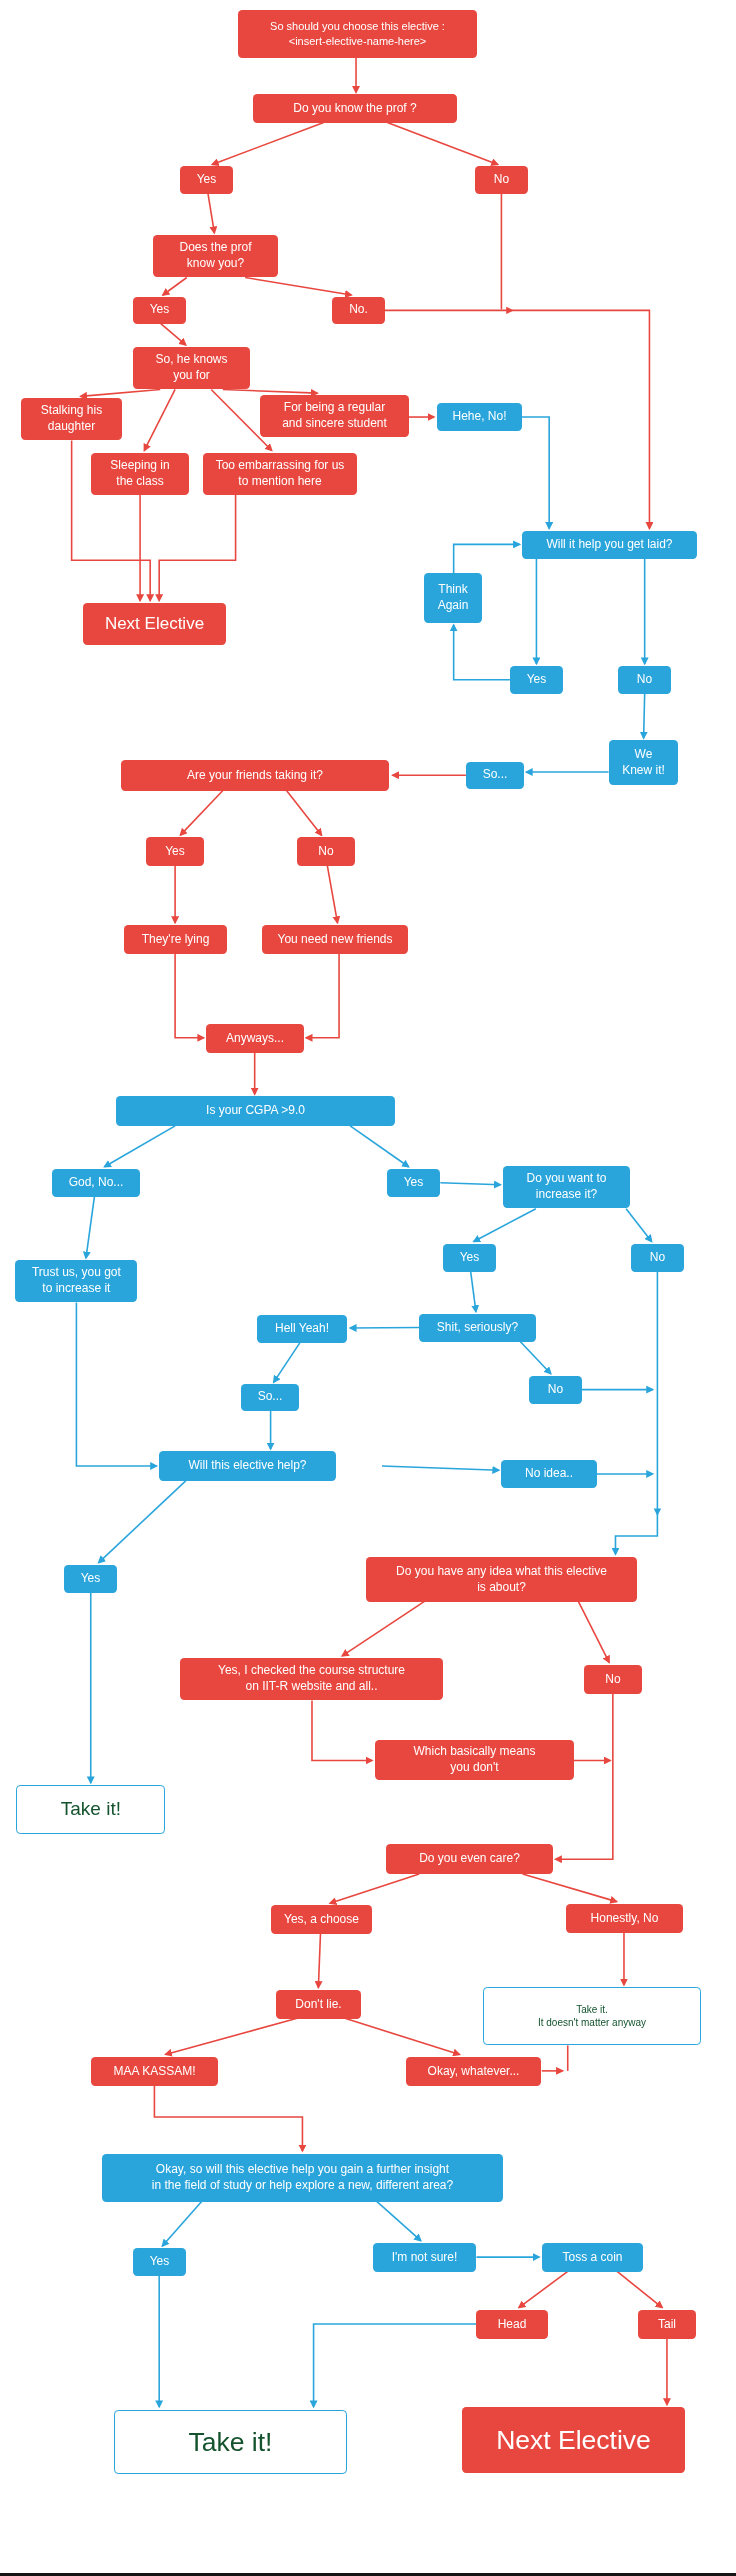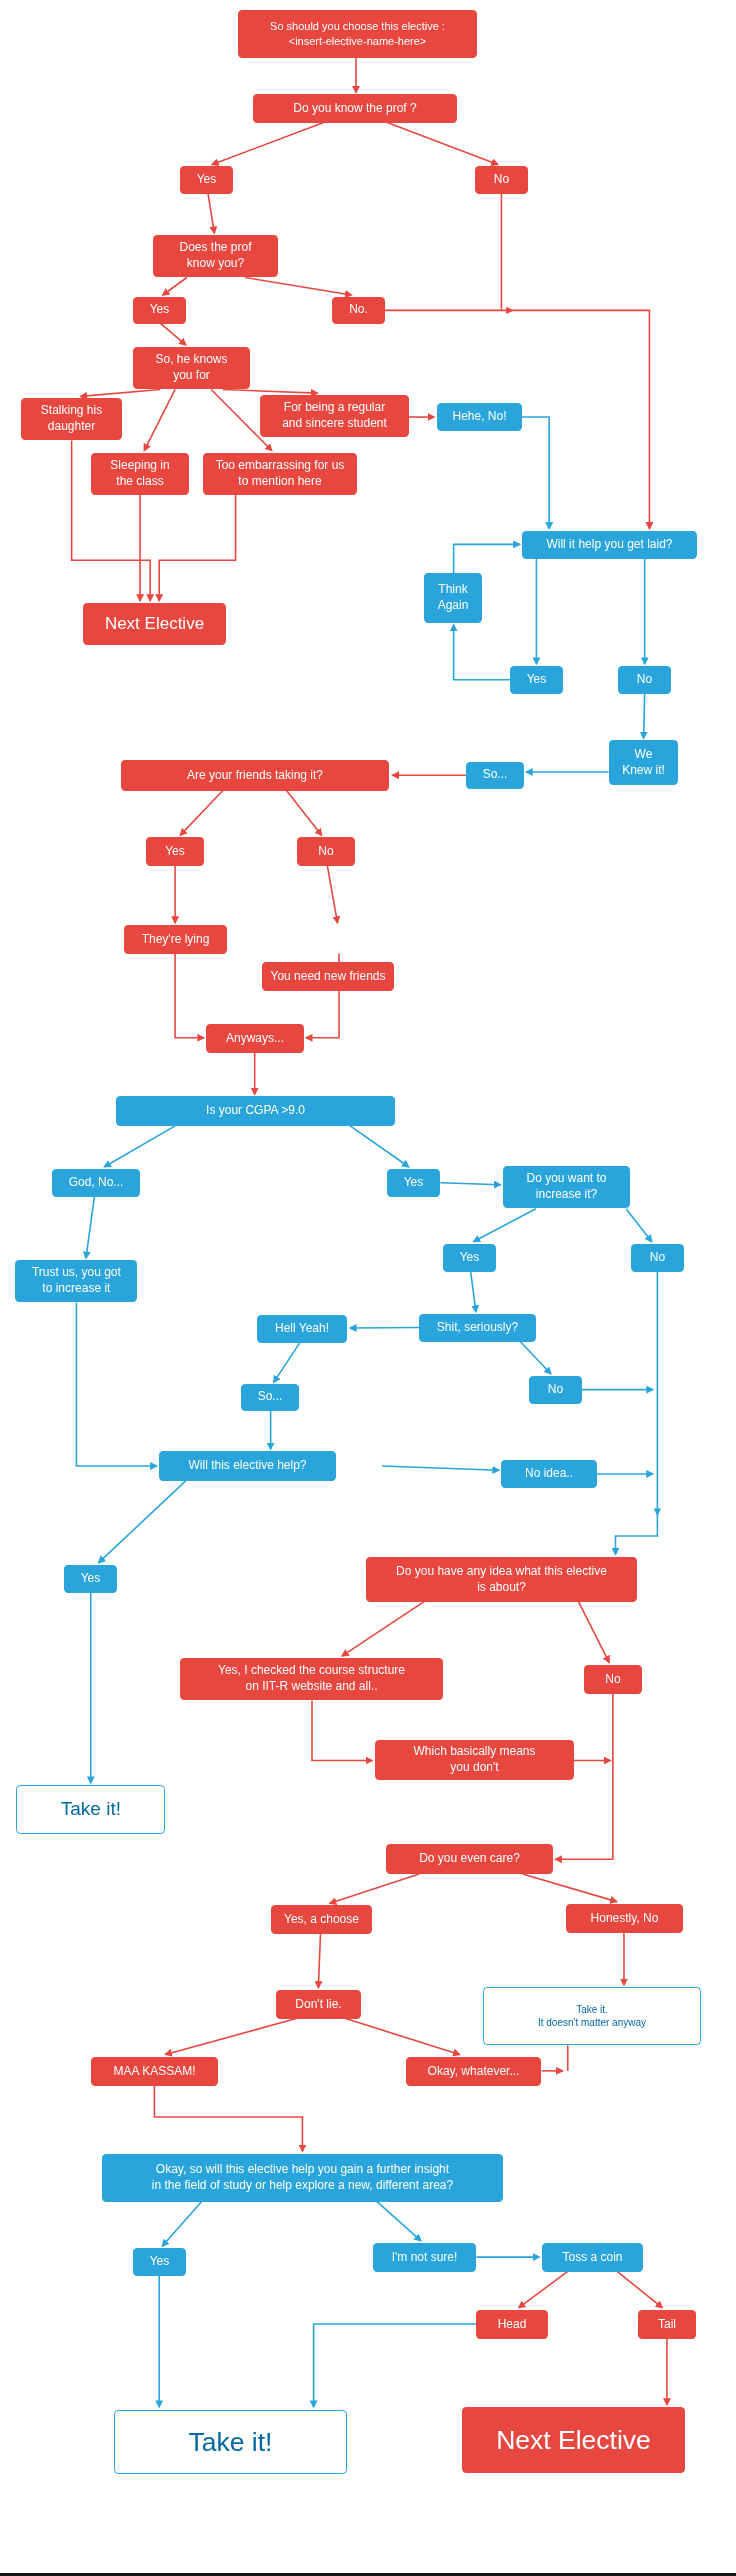--- a/index.html
+++ b/index.html
@@ -6,21 +6,21 @@
   body{font-family:"Liberation Sans",sans-serif;}
   .canvas{position:relative;width:737px;height:2576px;background:#ffffff;overflow:hidden;padding-left:28px;}
   svg.wires{position:absolute;left:0;top:0;width:737px;height:2576px;pointer-events:none;}
   svg .r{stroke:#e8473f;fill:none;stroke-width:3;}
   svg .b{stroke:#29a5dc;fill:none;stroke-width:3;}
   .node{position:absolute;display:flex;align-items:center;justify-content:center;text-align:center;
         white-space:pre-line;border-radius:4.2px;box-sizing:border-box;padding:2.1px 5.3px;
         font-size:12px;line-height:1.3;}
   .red{background:#e8473f;color:#ffffff;}
   .blue{background:#29a5dc;color:#ffffff;text-align:center;}
-  .outline{background:#ffffff;border:1.1px solid #29a5dc;color:#0369a1;}
+  .outline{background:#ffffff;border:1.1px solid #29a5dc;color:#14532d;}
   .bottom-edge{position:absolute;left:0;bottom:0;width:100%;height:2.7px;background:#151515;}
 </style>
 </head>
 <body>
 
 <div class="canvas">
 
   <svg class="wires" viewBox="0 0 1389 4855">
     <defs>
       <marker id="ar" viewBox="0 0 10 10" refX="8" refY="5" markerWidth="5" markerHeight="5" orient="auto-start-reverse">
@@ -134,21 +134,21 @@
 Again</div>
   <div class="node blue" style="left:510px;top:666px;width:53px;height:28px">Yes</div>
   <div class="node blue" style="left:618px;top:666px;width:53px;height:28px">No</div>
   <div class="node blue" style="left:609px;top:740px;width:69px;height:45px">We
 Knew it!</div>
   <div class="node blue" style="left:466px;top:762px;width:58px;height:26.5px">So...</div>
   <div class="node red" style="left:121px;top:760px;width:268px;height:31px">Are your friends taking it?</div>
   <div class="node red" style="left:146px;top:837px;width:58px;height:29px">Yes</div>
   <div class="node red" style="left:297px;top:837px;width:58px;height:29px">No</div>
   <div class="node red" style="left:124px;top:925px;width:103px;height:29px">They're lying</div>
-  <div class="node red" style="left:262px;top:962px;width:132px;height:29px">You need new friends</div>
+  <div class="node red" style="left:262px;top:925px;width:146px;height:29px">You need new friends</div>
   <div class="node red" style="left:206px;top:1024px;width:98px;height:29px">Anyways...</div>
   <div class="node blue" style="left:116px;top:1096px;width:279px;height:30px">Is your CGPA &gt;9.0</div>
   <div class="node blue" style="left:52px;top:1169px;width:88px;height:28px">God, No...</div>
   <div class="node blue" style="left:387px;top:1169px;width:53px;height:28px">Yes</div>
   <div class="node blue" style="left:503px;top:1166px;width:127px;height:42px">Do you want to
 increase it?</div>
   <div class="node blue" style="left:15.4px;top:1260px;width:122px;height:42px">Trust us, you got
 to increase it</div>
   <div class="node blue" style="left:443px;top:1244px;width:53px;height:28px">Yes</div>
   <div class="node blue" style="left:631px;top:1244px;width:53px;height:28px">No</div>

